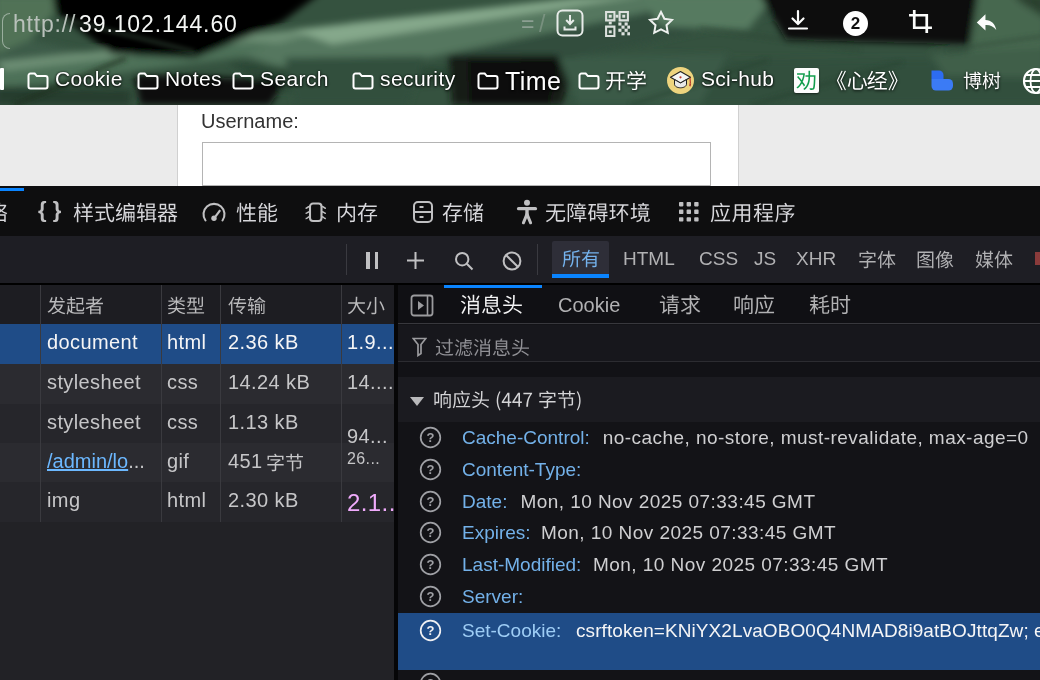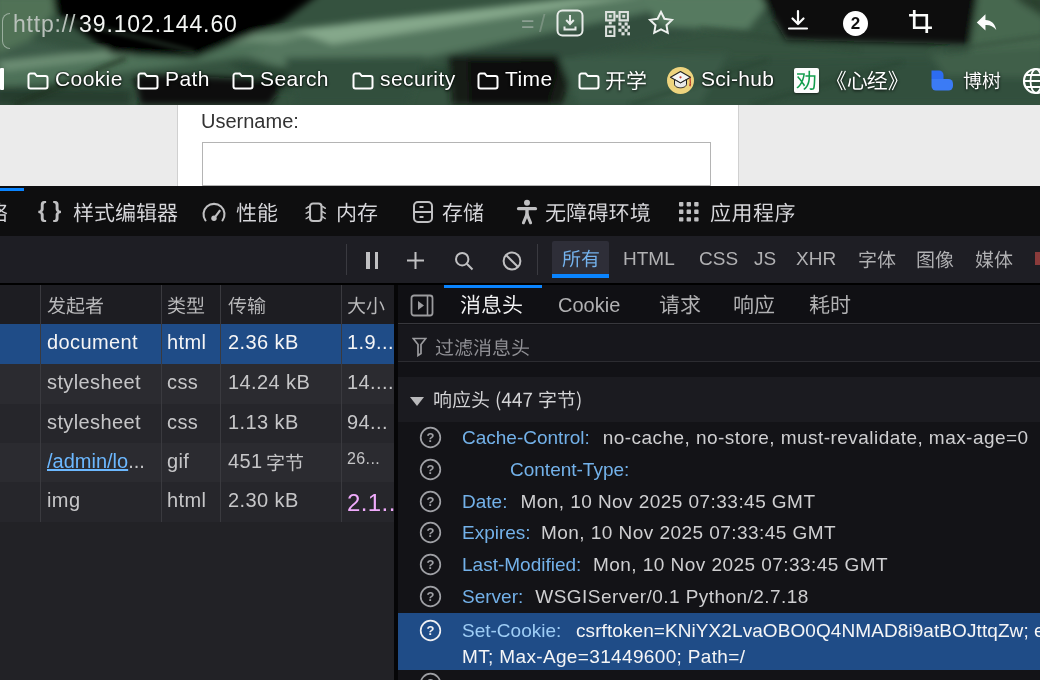--- a/index.html
+++ b/index.html
@@ -157,33 +157,33 @@
 <path d="M11.5 4 L11.5 9.2 C17 9.5 20.5 12.8 21.5 18.5 C18.6 14.9 15.4 13.6 11.5 13.9 L11.5 19 L3.5 11.5 Z"></path>
     </svg>
 <div style="position:absolute;left:0px;top:68px;width:4px;height:22px;background:#fff;border-radius:1px;"></div>
 <svg class="abs" style="left:27px;top:71px" width="22" height="19" viewBox="0 0 22 19" fill="none" stroke="#fff" stroke-width="2">
       <path d="M1.5 4.5 a2 2 0 0 1 2-2 h4.2 l2.2 2.6 h8.6 a2 2 0 0 1 2 2 v8.4 a2 2 0 0 1-2 2 h-15 a2 2 0 0 1-2-2 z"></path>
     </svg>
 <div style="position:absolute;left:55px;top:67px;font-size:21px;color:#ffffff;white-space:pre;line-height:1.15;letter-spacing:0.40px;text-shadow:0 1px 3px rgba(0,0,0,0.9),0 0 2px rgba(0,0,0,0.7);">Cookie</div>
 <svg class="abs" style="left:137px;top:71px" width="22" height="19" viewBox="0 0 22 19" fill="none" stroke="#fff" stroke-width="2">
       <path d="M1.5 4.5 a2 2 0 0 1 2-2 h4.2 l2.2 2.6 h8.6 a2 2 0 0 1 2 2 v8.4 a2 2 0 0 1-2 2 h-15 a2 2 0 0 1-2-2 z"></path>
     </svg>
-<div style="position:absolute;left:165px;top:67px;font-size:21px;color:#ffffff;white-space:pre;line-height:1.15;letter-spacing:0.40px;text-shadow:0 1px 3px rgba(0,0,0,0.9),0 0 2px rgba(0,0,0,0.7);">Path</div>
+<div style="position:absolute;left:165px;top:67px;font-size:21px;color:#ffffff;white-space:pre;line-height:1.15;letter-spacing:0.40px;text-shadow:0 1px 3px rgba(0,0,0,0.9),0 0 2px rgba(0,0,0,0.7);">Notes</div>
 <svg class="abs" style="left:232px;top:71px" width="22" height="19" viewBox="0 0 22 19" fill="none" stroke="#fff" stroke-width="2">
       <path d="M1.5 4.5 a2 2 0 0 1 2-2 h4.2 l2.2 2.6 h8.6 a2 2 0 0 1 2 2 v8.4 a2 2 0 0 1-2 2 h-15 a2 2 0 0 1-2-2 z"></path>
     </svg>
 <div style="position:absolute;left:260px;top:67px;font-size:21px;color:#ffffff;white-space:pre;line-height:1.15;letter-spacing:0.40px;text-shadow:0 1px 3px rgba(0,0,0,0.9),0 0 2px rgba(0,0,0,0.7);">Search</div>
 <svg class="abs" style="left:352px;top:71px" width="22" height="19" viewBox="0 0 22 19" fill="none" stroke="#fff" stroke-width="2">
       <path d="M1.5 4.5 a2 2 0 0 1 2-2 h4.2 l2.2 2.6 h8.6 a2 2 0 0 1 2 2 v8.4 a2 2 0 0 1-2 2 h-15 a2 2 0 0 1-2-2 z"></path>
     </svg>
 <div style="position:absolute;left:380px;top:67px;font-size:21px;color:#ffffff;white-space:pre;line-height:1.15;letter-spacing:0.40px;text-shadow:0 1px 3px rgba(0,0,0,0.9),0 0 2px rgba(0,0,0,0.7);">security</div>
 <svg class="abs" style="left:477px;top:71px" width="22" height="19" viewBox="0 0 22 19" fill="none" stroke="#fff" stroke-width="2">
       <path d="M1.5 4.5 a2 2 0 0 1 2-2 h4.2 l2.2 2.6 h8.6 a2 2 0 0 1 2 2 v8.4 a2 2 0 0 1-2 2 h-15 a2 2 0 0 1-2-2 z"></path>
     </svg>
-<div style="position:absolute;left:505px;top:67px;font-size:21px;color:#ffffff;white-space:pre;line-height:1.15;letter-spacing:0.40px;text-shadow:0 1px 3px rgba(0,0,0,0.9),0 0 2px rgba(0,0,0,0.7);">Time</div>
+<div style="position:absolute;left:505px;top:67px;font-size:25px;color:#ffffff;white-space:pre;line-height:1.15;letter-spacing:0.40px;text-shadow:0 1px 3px rgba(0,0,0,0.9),0 0 2px rgba(0,0,0,0.7);">Time</div>
 <svg class="abs" style="left:578px;top:71px" width="22" height="19" viewBox="0 0 22 19" fill="none" stroke="#fff" stroke-width="2">
       <path d="M1.5 4.5 a2 2 0 0 1 2-2 h4.2 l2.2 2.6 h8.6 a2 2 0 0 1 2 2 v8.4 a2 2 0 0 1-2 2 h-15 a2 2 0 0 1-2-2 z"></path>
     </svg>
 <svg style="position:absolute;left:605px;top:70px;filter:drop-shadow(0 1px 1.5px rgba(0,0,0,0.9));" width="50" height="26">
       <g fill="#ffffff" transform="translate(0,18.48) scale(0.02100,-0.02100)">
         <use href="#z5F00" x="0"></use>
         <use href="#z5B66" x="1000"></use>
       </g>
     </svg>
 <svg class="abs" style="left:666px;top:66px" width="29" height="29" viewBox="0 0 29 29">
@@ -395,21 +395,21 @@
 <div style="position:absolute;left:347px;top:331px;font-size:20px;color:#f5f5f6;white-space:pre;line-height:1.15;letter-spacing:0.40px;">1.9...</div>
 <div style="position:absolute;left:0px;top:364px;width:394px;height:40px;background:#2b2b30;"></div>
 <div style="position:absolute;left:47px;top:371px;font-size:20px;color:#c6c6c8;white-space:pre;line-height:1.15;letter-spacing:0.40px;">stylesheet</div>
 <div style="position:absolute;left:167px;top:371px;font-size:20px;color:#c6c6c8;white-space:pre;line-height:1.15;letter-spacing:0.40px;">css</div>
 <div style="position:absolute;left:228px;top:371px;font-size:20px;color:#c6c6c8;white-space:pre;line-height:1.15;letter-spacing:0.40px;">14.24 kB</div>
 <div style="position:absolute;left:347px;top:371px;font-size:20px;color:#c6c6c8;white-space:pre;line-height:1.15;letter-spacing:0.40px;">14....</div>
 <div style="position:absolute;left:0px;top:404px;width:394px;height:40px;background:#26262b;"></div>
 <div style="position:absolute;left:47px;top:411px;font-size:20px;color:#c6c6c8;white-space:pre;line-height:1.15;letter-spacing:0.40px;">stylesheet</div>
 <div style="position:absolute;left:167px;top:411px;font-size:20px;color:#c6c6c8;white-space:pre;line-height:1.15;letter-spacing:0.40px;">css</div>
 <div style="position:absolute;left:228px;top:411px;font-size:20px;color:#c6c6c8;white-space:pre;line-height:1.15;letter-spacing:0.40px;">1.13 kB</div>
-<div style="position:absolute;left:347px;top:411px;font-size:20px;color:#c6c6c8;white-space:pre;line-height:1.15;letter-spacing:0.40px;">94...</div>
+<div style="position:absolute;left:347px;top:425px;font-size:20px;color:#c6c6c8;white-space:pre;line-height:1.15;letter-spacing:0.40px;">94...</div>
 <div style="position:absolute;left:0px;top:443px;width:394px;height:40px;background:#2b2b30;"></div>
 <div style="position:absolute;left:47px;top:450px;font-size:20px;color:#6cb8ff;white-space:pre;line-height:1.15;"><span style="color:#6cb8ff;text-decoration:underline;">/admin/lo</span><span style="color:#c6c6c8;">...</span></div>
 <div style="position:absolute;left:167px;top:450px;font-size:20px;color:#c6c6c8;white-space:pre;line-height:1.15;letter-spacing:0.40px;">gif</div>
 <div style="position:absolute;left:228px;top:450px;font-size:20px;color:#c6c6c8;white-space:pre;line-height:1.15;letter-spacing:0.40px;">451 </div>
 <svg style="position:absolute;left:266px;top:453px;" width="46" height="24">
       <g fill="#c6c6c8" transform="translate(0,16.72) scale(0.01900,-0.01900)">
         <use href="#z5B57" x="0"></use>
         <use href="#z8282" x="1000"></use>
       </g>
     </svg>
@@ -491,21 +491,21 @@
 <svg class="abs" style="left:419px;top:426px" width="23" height="23" viewBox="0 0 23 23">
       <circle cx="11.5" cy="11.5" r="9.8" fill="none" stroke="#9fa0a5" stroke-width="1.7"></circle>
       <text x="11.5" y="16.2" font-size="13" font-weight="700" fill="#9fa0a5" text-anchor="middle" font-family="Liberation Sans">?</text>
     </svg>
 <div style="position:absolute;left:462px;top:427px;font-size:19px;color:#73b1e9;white-space:pre;line-height:1.15;">Cache-Control:</div>
 <div style="position:absolute;left:602.8px;top:427px;font-size:19px;color:#cfcfd1;white-space:pre;line-height:1.15;letter-spacing:0.45px;text-align:right;">no-cache, no-store, must-revalidate, max-age=0</div>
 <svg class="abs" style="left:419px;top:458px" width="23" height="23" viewBox="0 0 23 23">
       <circle cx="11.5" cy="11.5" r="9.8" fill="none" stroke="#9fa0a5" stroke-width="1.7"></circle>
       <text x="11.5" y="16.2" font-size="13" font-weight="700" fill="#9fa0a5" text-anchor="middle" font-family="Liberation Sans">?</text>
     </svg>
-<div style="position:absolute;left:462px;top:459px;font-size:19px;color:#73b1e9;white-space:pre;line-height:1.15;margin-left:48px;">Content-Type:</div>
+<div style="position:absolute;left:462px;top:459px;font-size:19px;color:#73b1e9;white-space:pre;line-height:1.15;">Content-Type:</div>
 <svg class="abs" style="left:419px;top:490px" width="23" height="23" viewBox="0 0 23 23">
       <circle cx="11.5" cy="11.5" r="9.8" fill="none" stroke="#9fa0a5" stroke-width="1.7"></circle>
       <text x="11.5" y="16.2" font-size="13" font-weight="700" fill="#9fa0a5" text-anchor="middle" font-family="Liberation Sans">?</text>
     </svg>
 <div style="position:absolute;left:462px;top:491px;font-size:19px;color:#73b1e9;white-space:pre;line-height:1.15;">Date:</div>
 <div style="position:absolute;left:520.4px;top:491px;font-size:19px;color:#cfcfd1;white-space:pre;line-height:1.15;letter-spacing:0.45px;">Mon, 10 Nov 2025 07:33:45 GMT</div>
 <svg class="abs" style="left:419px;top:521px" width="23" height="23" viewBox="0 0 23 23">
       <circle cx="11.5" cy="11.5" r="9.8" fill="none" stroke="#9fa0a5" stroke-width="1.7"></circle>
       <text x="11.5" y="16.2" font-size="13" font-weight="700" fill="#9fa0a5" text-anchor="middle" font-family="Liberation Sans">?</text>
     </svg>
@@ -515,25 +515,23 @@
       <circle cx="11.5" cy="11.5" r="9.8" fill="none" stroke="#9fa0a5" stroke-width="1.7"></circle>
       <text x="11.5" y="16.2" font-size="13" font-weight="700" fill="#9fa0a5" text-anchor="middle" font-family="Liberation Sans">?</text>
     </svg>
 <div style="position:absolute;left:462px;top:554px;font-size:19px;color:#73b1e9;white-space:pre;line-height:1.15;">Last-Modified:</div>
 <div style="position:absolute;left:593.0px;top:554px;font-size:19px;color:#cfcfd1;white-space:pre;line-height:1.15;letter-spacing:0.45px;">Mon, 10 Nov 2025 07:33:45 GMT</div>
 <svg class="abs" style="left:419px;top:585px" width="23" height="23" viewBox="0 0 23 23">
       <circle cx="11.5" cy="11.5" r="9.8" fill="none" stroke="#9fa0a5" stroke-width="1.7"></circle>
       <text x="11.5" y="16.2" font-size="13" font-weight="700" fill="#9fa0a5" text-anchor="middle" font-family="Liberation Sans">?</text>
     </svg>
 <div style="position:absolute;left:462px;top:586px;font-size:19px;color:#73b1e9;white-space:pre;line-height:1.15;">Server:</div>
-<div style="position:absolute;left:535.3px;top:586px;font-size:19px;color:#cfcfd1;white-space:pre;line-height:1.15;letter-spacing:0.45px;">WSGIServer/0.1 Python/2.7.18</div>
 <div style="position:absolute;left:398px;top:613px;width:642px;height:57px;background:#1f4c87;"></div>
 <svg class="abs" style="left:419px;top:619px" width="23" height="23" viewBox="0 0 23 23">
       <circle cx="11.5" cy="11.5" r="9.8" fill="none" stroke="#f0f0f2" stroke-width="1.7"></circle>
       <text x="11.5" y="16.2" font-size="13" font-weight="700" fill="#f0f0f2" text-anchor="middle" font-family="Liberation Sans">?</text>
     </svg>
 <div style="position:absolute;left:462px;top:620px;font-size:19px;color:#9ecdf5;white-space:pre;line-height:1.15;">Set-Cookie:</div>
 <div style="position:absolute;left:576px;top:620px;font-size:19px;color:#f5f5f6;white-space:pre;line-height:1.15;letter-spacing:0.08px;">csrftoken=KNiYX2LvaOBO0Q4NMAD8i9atBOJttqZw; expires=Mon, 09 Nov 2026 07:33:45 G</div>
-<div style="position:absolute;left:462px;top:646px;font-size:19px;color:#f5f5f6;white-space:pre;line-height:1.15;letter-spacing:0.35px;">MT; Max-Age=31449600; Path=/</div>
 <svg class="abs" style="left:419px;top:672px" width="23" height="23" viewBox="0 0 23 23">
       <circle cx="11.5" cy="11.5" r="9.8" fill="none" stroke="#9fa0a5" stroke-width="1.7"></circle>
       <text x="11.5" y="16.2" font-size="13" font-weight="700" fill="#9fa0a5" text-anchor="middle" font-family="Liberation Sans">?</text>
     </svg>
 </div>
 </body></html>

